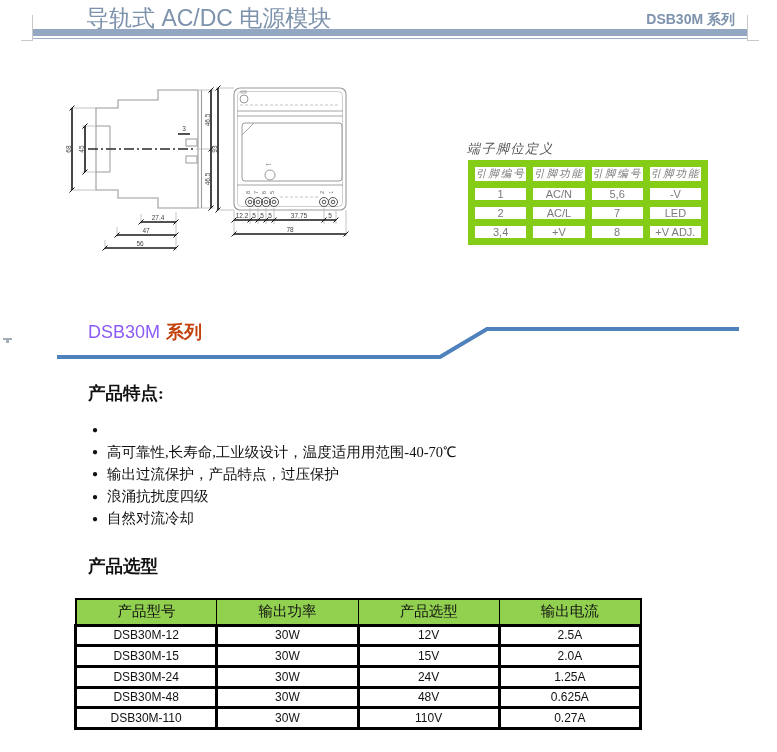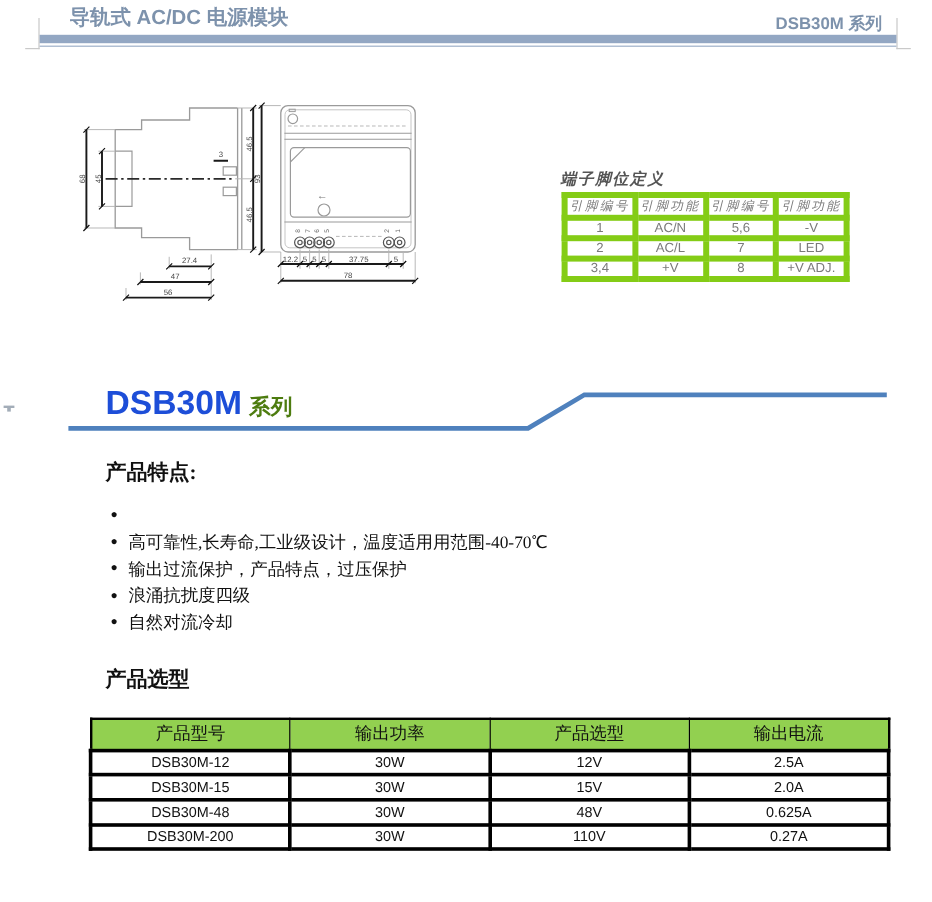--- a/index.html
+++ b/index.html
@@ -7,51 +7,51 @@
   #page {
     position:relative; width:777px; height:752px; background:#fff; overflow:hidden;
     font-family:"Liberation Sans", sans-serif; color:#111;
   }
   .abs { position:absolute; }
 
   
   .crop { position:absolute; background:#c9c9c9; }
 
   
-  .doc-title { left:58px; top:3px; font-size:17px; font-weight:bold; color:#7d92ac; }
+  .doc-title { left:86px; top:3px; font-size:23px; font-weight:normal; color:#7d92ac; }
   .doc-series { right:42px; top:11px; font-size:14px; font-weight:bold; color:#7d92ac; }
   .hdr-bar  { left:33px; top:29px; width:714px; height:7px; background:#93a7c3; }
   .hdr-line { left:33px; top:38px; width:714px; height:1px; background:#9db0c9; }
 
   
   .rmark-bar  { left:3px; top:338px; width:9px; height:2px; background:#a3adb8; }
   .rmark-stem { left:6px; top:340px; width:3px; height:3px; background:#a3adb8; }
 
   
   .pin-title { left:467px; top:140px; font-family:"Liberation Serif", serif; font-style:italic;
-               font-weight:bold; font-size:13px; color:#555; letter-spacing:1.5px; }
+               font-weight:normal; font-size:13px; color:#555; letter-spacing:1.5px; }
   .pin-table { left:468px; top:160px; width:240px; border-collapse:collapse; table-layout:fixed;
                font-size:11px; color:#7a7a7a; text-align:center; }
-  .pin-table th, .pin-table td { border:5px solid #84cc16; height:16px; padding:0; font-weight:normal; }
+  .pin-table th, .pin-table td { border:7px solid #84cc16; height:16px; padding:0; font-weight:normal; }
   .pin-table th { font-family:"Liberation Serif", serif; font-style:italic; letter-spacing:2px; font-size:10.5px; }
 
   
   .sec-heading { left:88px; top:320px; }
-  .sec-heading .model { font-size:28px; font-weight:bold; color:#1d4ed8; }
-  .sec-heading .suffix { font-size:18px; font-weight:bold; color:#4d7c0f; margin-left:6px; }
+  .sec-heading .model { font-size:18px; font-weight:normal; color:#8b5cf6; }
+  .sec-heading .suffix { font-size:18px; font-weight:bold; color:#c2410c; margin-left:6px; }
 
   
   .feat-heading { left:88px; top:381px; font-family:"Liberation Serif", serif; font-weight:bold; font-size:17.5px;text-align:right; }
   .feat-list { left:92px; top:419px; font-family:"Liberation Serif", serif; font-size:14.5px; }
   .feat-item { display:flex; align-items:center; height:22.2px; }
   .feat-item .bullet { font-size:10px; margin-right:9px; line-height:1; }
 
   
   .sel-heading { left:88px; top:554px; font-family:"Liberation Serif", serif; font-weight:bold; font-size:17.5px; }
-  .sel-table { left:74px; top:598px; width:668px; border-collapse:collapse; table-layout:fixed;
+  .sel-table { left:74px; top:598px; width:568px; border-collapse:collapse; table-layout:fixed;
                text-align:center; }
   .sel-table th { background:#92d050; border:1px solid #000; height:26px; font-size:14.5px; font-weight:normal; }
   .sel-table td { border:3px solid #000000; height:20.7px; font-size:12px; }
   .sel-table { border:2px solid #000; }
   .sel-table thead th { border-bottom:1.5px solid #000; }
 
   
   svg text { font-family:"Liberation Sans", sans-serif; }
   .dim-label { fill:#444; font-size:6.5px; }
   .term-label { fill:#666; font-size:5.5px; }
@@ -230,27 +230,33 @@
         <td>12V</td>
         <td>2.5A</td>
       </tr>
       <tr>
         <td>DSB30M-15</td>
         <td>30W</td>
         <td>15V</td>
         <td>2.0A</td>
       </tr>
       <tr>
+        <td>DSB30M-24</td>
+        <td>30W</td>
+        <td>24V</td>
+        <td>1.25A</td>
+      </tr>
+      <tr>
         <td>DSB30M-48</td>
         <td>30W</td>
         <td>48V</td>
         <td>0.625A</td>
       </tr>
       <tr>
-        <td>DSB30M-200</td>
+        <td>DSB30M-110</td>
         <td>30W</td>
         <td>110V</td>
         <td>0.27A</td>
       </tr>
     </tbody>
   </table>
 
 </div>
 
 </body></html>

